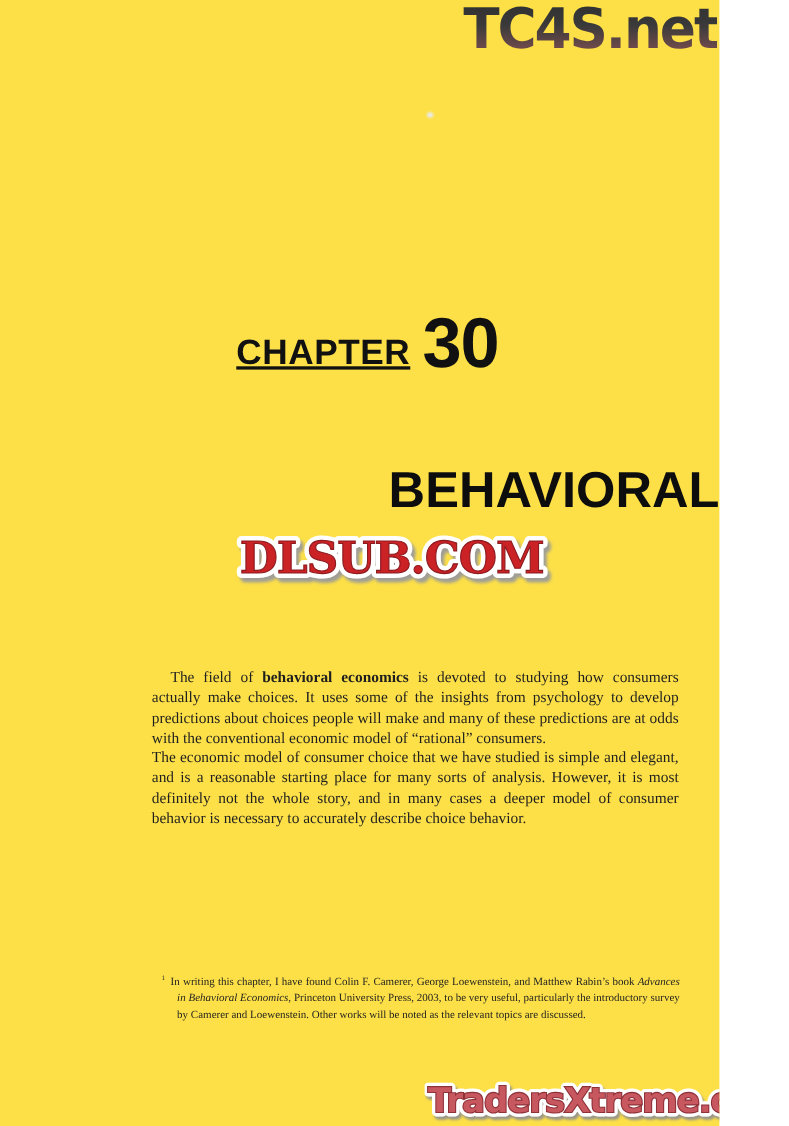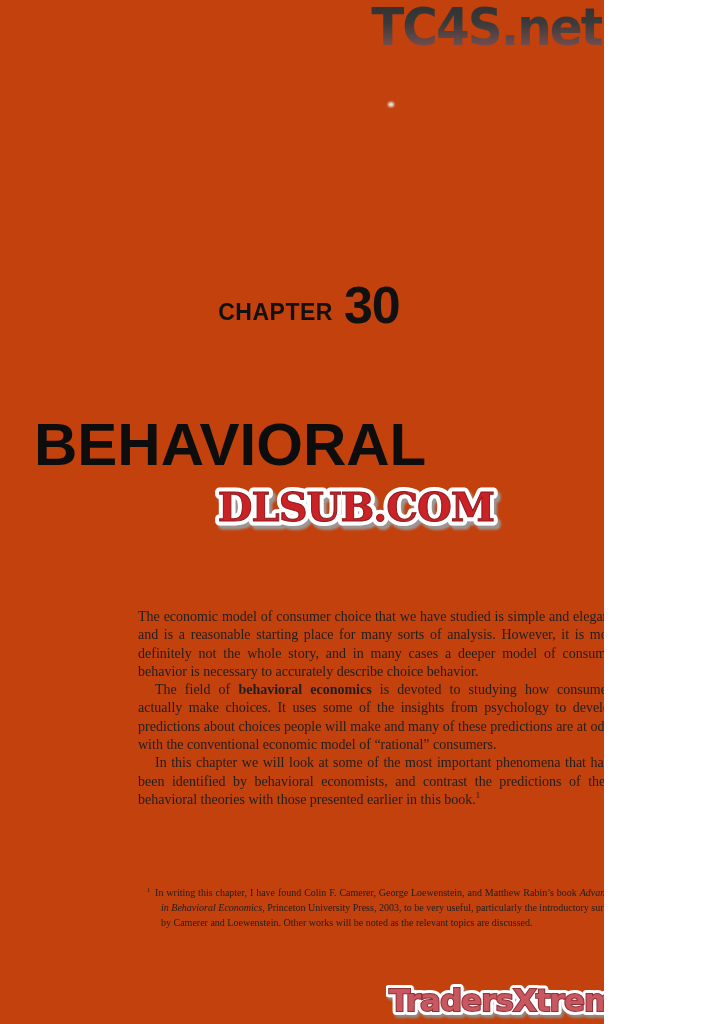--- a/index.html
+++ b/index.html
@@ -1,21 +1,21 @@
 <!DOCTYPE html>
 <html><head>
 <meta charset="utf-8">
 <style>
   * { margin: 0; padding: 0; box-sizing: border-box; }
   html, body { background: #ffffff; }
   .page {
     position: relative;
-    width: 604px;
+    width: 654px;
     height: 1024px;
-    background: #c2410c;
+    background: #fde047;
     overflow: hidden;
     font-family: "Liberation Serif", serif;
   }
 
   
   .tc4s {
     position: absolute;
     top: -2px;
     right: 2px;
     font-family: "DejaVu Sans", sans-serif;
@@ -49,42 +49,43 @@
     left: 0;
     right: 0;
     text-align: center;
     padding-left: 14px;
     font-family: "Liberation Sans", sans-serif;
     font-weight: bold;
     color: #111111;
     white-space: nowrap;
   }
   .chapter-label {
-    font-size: 23px;
+    font-size: 32px;
     letter-spacing: 0.5px;
+    text-decoration: underline;
   }
   .chapter-number {
-    font-size: 52px;
+    font-size: 64px;
     letter-spacing: -1px;
     margin-left: 11px;
     position: relative;
     top: 3px;
   }
 
   
   .title {
     position: absolute;
     top: 421px;
     left: 0;
     right: 0;
-    text-align: left;
+    text-align: right;
     padding-left: 34px;
     font-family: "Liberation Sans", sans-serif;
     font-weight: bold;
-    font-size: 60px;
+    font-size: 46px;
     line-height: 48px;
     letter-spacing: 0px;
     color: #0d0d0d;
     z-index: 1;
   }
 
   
   .dlsub {
     position: absolute;
     left: 199px;
@@ -198,23 +199,22 @@
         <feDropShadow dx="3" dy="4" stdDeviation="1.3" flood-color="#9a9a9a" flood-opacity="0.95"></feDropShadow>
       </filter>
     </defs>
     <g filter="url(#shadow-dlsub)">
       <text x="157" y="47" class="dlsub-back">DLSUB.COM</text>
       <text x="157" y="47" class="dlsub-front">DLSUB.COM</text>
     </g>
   </svg>
 
   <div class="body-text">
+    <p class="para indent"><span>The field of </span><b>behavioral economics</b><span> is devoted to studying how consumers actually make choices. It uses some of the insights from psychology to develop predictions about choices people will make and many of these predictions are at odds with the conventional economic model of “rational” consumers.</span></p>
     <p class="para"><span>The economic model of consumer choice that we have studied is simple and elegant, and is a reasonable starting place for many sorts of analysis. However, it is most definitely not the whole story, and in many cases a deeper model of consumer behavior is necessary to accurately describe choice behavior.</span></p>
-    <p class="para indent"><span>The field of </span><b>behavioral economics</b><span> is devoted to studying how consumers actually make choices. It uses some of the insights from psychology to develop predictions about choices people will make and many of these predictions are at odds with the conventional economic model of “rational” consumers.</span></p>
-    <p class="para indent"><span>In this chapter we will look at some of the most important phenomena that have been identified by behavioral economists, and contrast the predictions of these behavioral theories with those presented earlier in this book.</span><sup>1</sup></p>
   </div>
 
   <div class="footnote"><sup class="fn-marker">1</sup><span class="fn-text"><span>In writing this chapter, I have found Colin F. Camerer, George Loewenstein, and Matthew Rabin’s book </span><i>Advances in Behavioral Economics</i><span>, Princeton University Press, 2003, to be very useful, particularly the introductory survey by Camerer and Loewenstein. Other works will be noted as the relevant topics are discussed.</span></span></div>
 
   <svg class="traders" width="332" height="52" viewBox="0 0 332 52">
     <defs>
       <filter id="shadow-traders" x="-25%" y="-25%" width="150%" height="150%">
         <feDropShadow dx="2" dy="3" stdDeviation="1.2" flood-color="#909090" flood-opacity="0.9"></feDropShadow>
       </filter>
     </defs>

